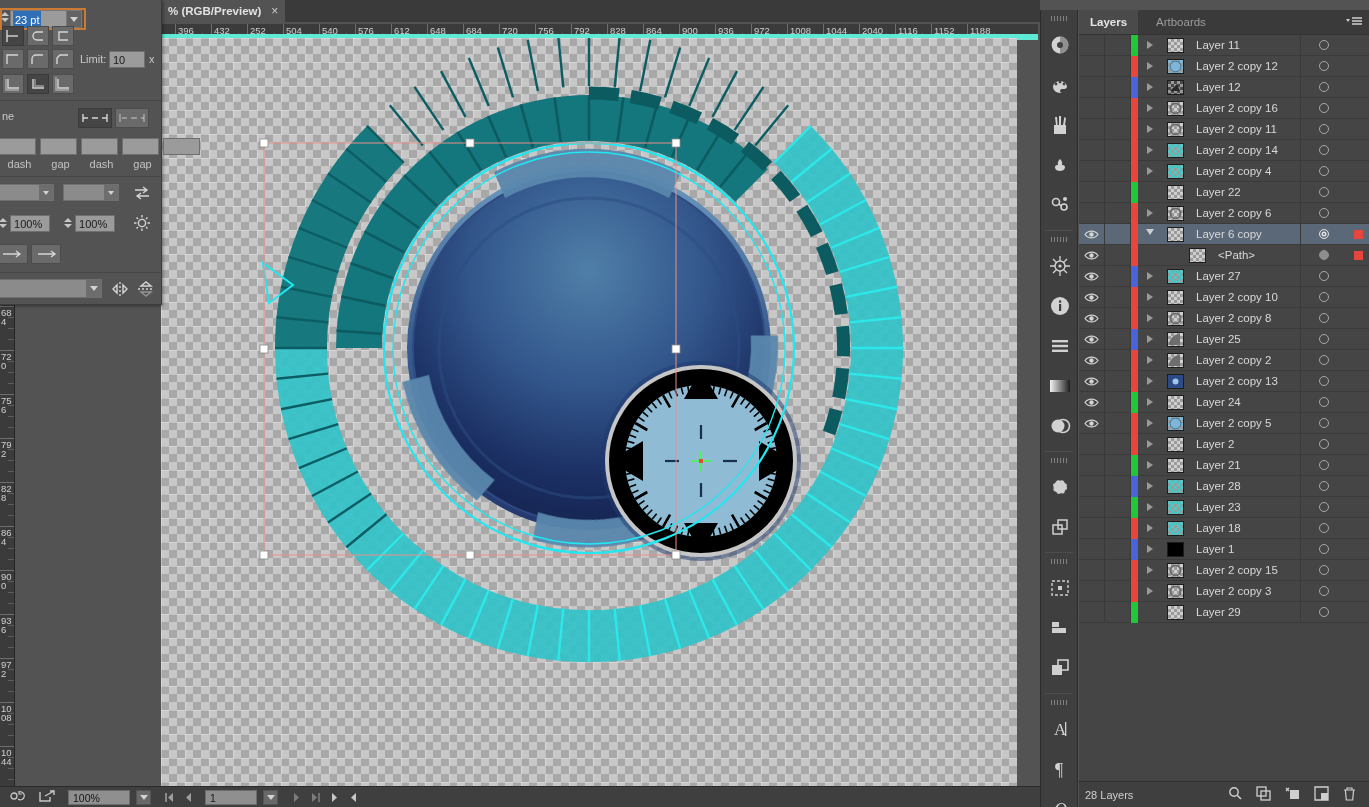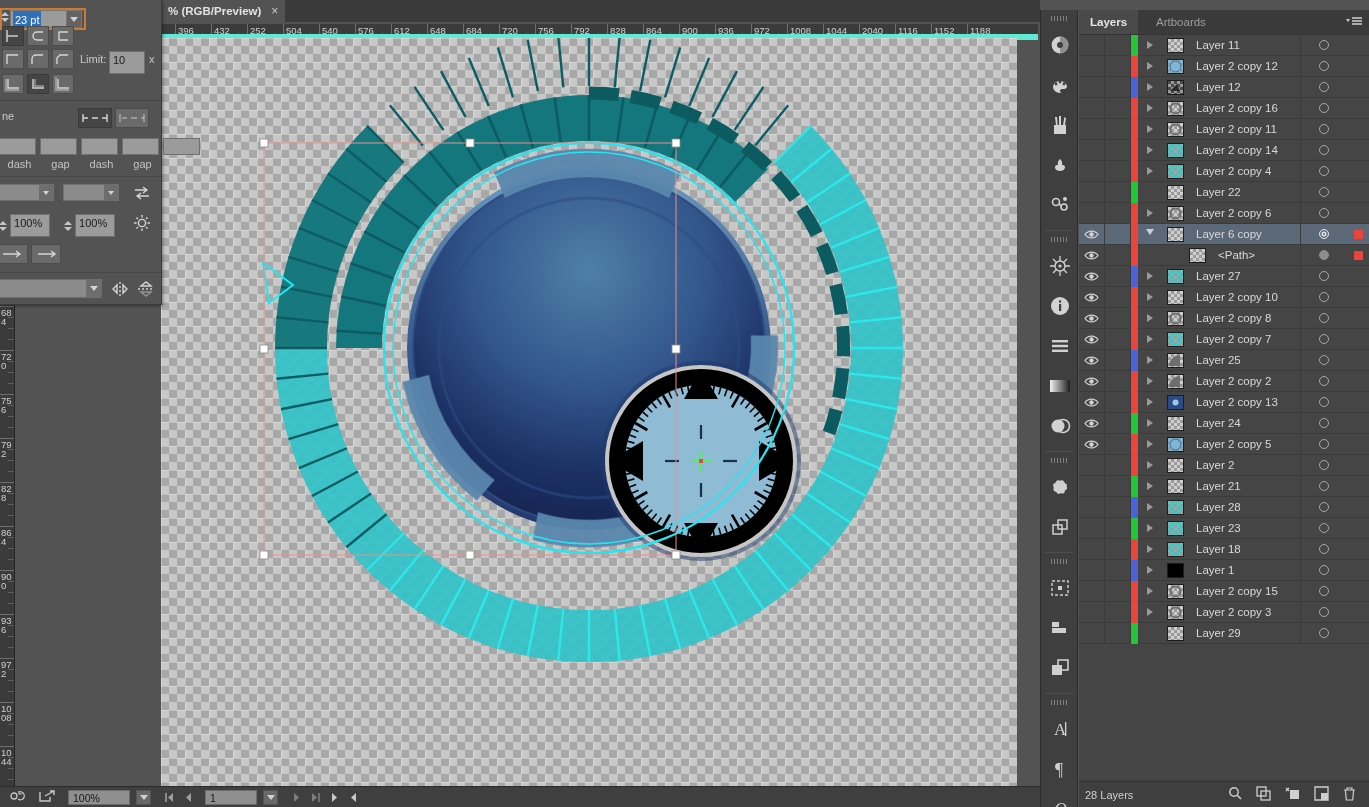--- a/index.html
+++ b/index.html
@@ -38,21 +38,21 @@
      border-left:1px solid #2a2a2a; }
   .sb-v .thumb { position:absolute; left:2px; right:2px; top:350px; height:70px; background:#6b6b6b; border-radius:1px; }
   .sb-v .arrow { position:absolute; left:0; right:0; height:14px; }
   .sb-h { position:absolute; left:161px; right:56px; bottom:0px; height:15px; background:#3f3f3f; border-top:1px solid #2a2a2a; }
   .sb-h .thumb { position:absolute; top:2px; bottom:2px; left:590px; width:26px; background:#6b6b6b; }
 
   
   .stroke-panel { position:absolute; left:0; top:0; width:162px; height:305px;
      background:#535353; border:1px solid #3c3c3c; border-left:none; border-top:none; z-index:40;
      box-shadow:1px 1px 3px rgba(0,0,0,.4); }
-  .field { background:#9b9b9b; color:#1b1b1b; height:23px; border:1px solid #6f6f6f;
+  .field { background:#9b9b9b; color:#1b1b1b; height:17px; border:1px solid #6f6f6f;
      font-size:11px; line-height:17px; padding:0 3px; }
   .sel-text { background:#2f6fb8; color:#fff; padding:0 2px; }
   .weight-row { position:absolute; left:0; top:8px; width:100%; height:22px; }
   .weight-box { position:absolute; left:10px; top:2px; width:64px; height:18px; background:#9b9b9b;
      border:1px solid #777; }
   .spin { position:absolute; left:0px; top:2px; width:9px; height:18px; }
   .spin i { display:block; width:0;height:0;border-left:4px solid transparent;border-right:4px solid transparent; margin:2px auto;}
   .combo-arrow { position:absolute; width:16px; height:18px; background:#636363; border:1px solid #777; }
   .focusring { position:absolute; left:0; top:0; width:86px; height:22px; border:2px solid #cc7a33; }
   .btn { background:#6a6a6a; border:1px solid #4c4c4c; width:22px; height:20px; display:inline-block; }
@@ -1183,43 +1183,20 @@
           <div class="c-sel"></div>
         </div>
         <div class="row">
           <div class="c-eye">
             <svg width="15" height="11" viewBox="0 0 15 11">
               <path d="M1 5.5 C4 1 11 1 14 5.5 C11 10 4 10 1 5.5 Z" fill="none" stroke="#d4d4d4" stroke-width="1.2"></path>
               <circle cx="7.5" cy="5.5" r="2.2" fill="#d4d4d4"></circle>
             </svg>
           </div>
           <div class="c-lock"></div>
-          <div class="c-color" style="background: rgb(232, 69, 60);"></div>
-          <div class="c-tri">
-            <div class="tri"></div>
-          </div>
-          <div class="c-thumb">
-            <div class="thumb-chk" style="background-color: rgb(95, 197, 194);"><svg width="15" height="13" viewBox="0 0 15 13">
-                <circle cx="7.5" cy="6.5" r="5.3" fill="none" stroke="#3fc8c8" stroke-width="2"></circle>
-              </svg></div>
-          </div>
-          <div class="c-name">Layer 2 copy 7</div>
-          <div class="c-target">
-            <div class="targ"></div>
-          </div>
-          <div class="c-sel"></div>
-        </div>
-        <div class="row">
-          <div class="c-eye">
-            <svg width="15" height="11" viewBox="0 0 15 11">
-              <path d="M1 5.5 C4 1 11 1 14 5.5 C11 10 4 10 1 5.5 Z" fill="none" stroke="#d4d4d4" stroke-width="1.2"></path>
-              <circle cx="7.5" cy="5.5" r="2.2" fill="#d4d4d4"></circle>
-            </svg>
-          </div>
-          <div class="c-lock"></div>
           <div class="c-color" style="background: rgb(74, 99, 216);"></div>
           <div class="c-tri">
             <div class="tri"></div>
           </div>
           <div class="c-thumb">
             <div class="thumb-chk" style=""><svg width="15" height="13" viewBox="0 0 15 13">
                 <path d="M1 12 A11 11 0 0 1 12 1 L12 12 Z" fill="#6e6e6e"></path>
               </svg></div>
           </div>
           <div class="c-name">Layer 25</div>

